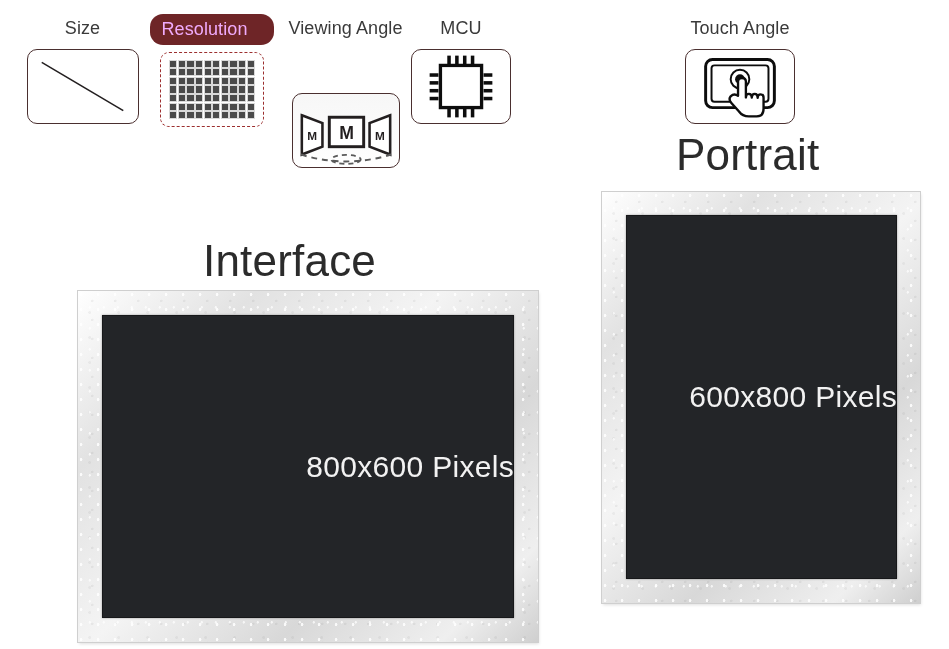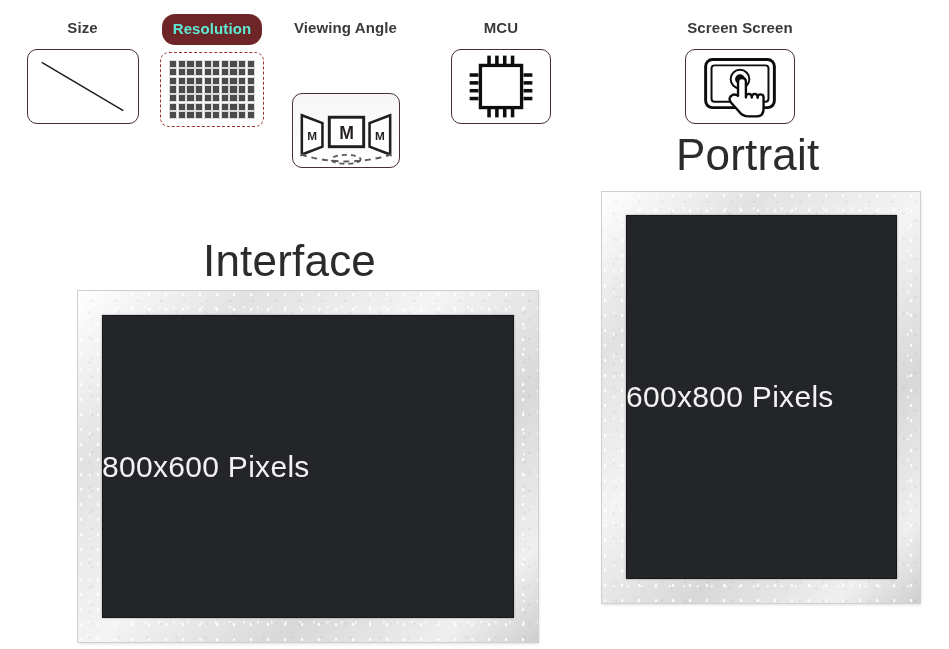--- a/index.html
+++ b/index.html
@@ -26,33 +26,33 @@
     height: 140px;
   }
   .cat-item {
     position: absolute;
     top: 14px;
     display: flex;
     flex-direction: column;
     align-items: center;
   }
   .cat-label {
-    font-size: 15px;
+    font-size: 18px;
     line-height: 24px;
-    font-weight: 700;
+    font-weight: 400;
     color: #3a3a3a;
     white-space: nowrap;
     letter-spacing: 0.1px;
     padding: 2px 6px;
     border-radius: 12px;
   }
   .cat-item.active .cat-label {
     background: #6e2527;
-    color: #5eead4;
-    padding: 3px 11px 4px 11px;
+    color: #f0abfc;
+    padding: 3px 26px 4px 11px;
     border-radius: 13px;
   }
   .cat-box {
     margin-top: 7px;
     box-sizing: border-box;
     border: 1.2px solid #4a2f2f;
     border-radius: 10px;
     background: #ffffff;
     position: relative;
     display: flex;
@@ -112,21 +112,21 @@
       radial-gradient(circle at 40% 86%, rgba(0,0,0,0.045) 0 1.2px, transparent 1.6px);
     background-size: 17px 15px, 23px 19px, 14px 21px, 29px 25px;
     pointer-events: none;
   }
   .lcd-screen {
     position: absolute;
     background: #232528;
     box-shadow: inset 0 0 0 1px #17181a, 0 0 2px rgba(0,0,0,0.35);
     display: flex;
     align-items: center;
-    justify-content: flex-start;
+    justify-content: flex-end;
   }
   .lcd-text {
     color: #f2f2f2;
     font-size: 30px;
     font-weight: 300;
     letter-spacing: 0.3px;
     white-space: nowrap;
     position: relative;
     z-index: 2;
   }
@@ -236,21 +236,21 @@
 
         <path d="M99 22 L78 30 L78 54 L99 62 Z" fill="#ffffff" stroke="#231f20" stroke-width="2.6"></path>
         <text x="88.5" y="47" font-family="Liberation Sans, sans-serif" font-size="12" font-weight="700" fill="#231f20" text-anchor="middle">M</text>
 
         <path d="M8 62 Q54 76 100 62" fill="none" stroke="#5a5a5a" stroke-width="2" stroke-dasharray="6 5"></path>
         <ellipse cx="54" cy="67" rx="15" ry="4.6" fill="none" stroke="#5a5a5a" stroke-width="1.8" stroke-dasharray="5 4"></ellipse>
       </svg>
     </div>
   </div>
 
-  <div class="cat-item" style="left:446px;width:110px;">
+  <div class="cat-item" style="left:406px;width:110px;">
     <div class="cat-label">MCU</div>
     <div class="cat-box" style="width:100px;height:75px;">
       <svg width="100" height="75" viewBox="0 0 100 75">
         <g fill="#0d0d0d">
           <rect x="36" y="6" width="3.6" height="9"></rect>
             <rect x="44" y="6" width="3.6" height="9"></rect>
           <rect x="52" y="6" width="3.6" height="9"></rect>
             <rect x="60" y="6" width="3.6" height="9"></rect>
           <rect x="36" y="60" width="3.6" height="9"></rect>
             <rect x="44" y="60" width="3.6" height="9"></rect>
@@ -265,21 +265,21 @@
           <rect x="73" y="40" width="9" height="3.6"></rect>
             <rect x="73" y="48" width="9" height="3.6"></rect>
         </g>
         <rect x="29" y="16" width="42" height="43" fill="#ffffff" stroke="#0d0d0d" stroke-width="3.4"></rect>
       </svg>
     </div>
   </div>
 
 
   <div class="cat-item" style="left:679px;width:122px;">
-    <div class="cat-label">Screen Screen</div>
+    <div class="cat-label">Touch Angle</div>
     <div class="cat-box" style="width:110px;height:75px;">
       <svg width="110" height="75" viewBox="0 0 110 75">
         <rect x="20" y="10" width="70" height="49" rx="7" fill="#ffffff" stroke="#0d0d0d" stroke-width="3"></rect>
         <rect x="26" y="16" width="58" height="37" rx="3" fill="#ffffff" stroke="#0d0d0d" stroke-width="2"></rect>
         <circle cx="55" cy="30" r="9.5" fill="none" stroke="#0d0d0d" stroke-width="2"></circle>
         <circle cx="55" cy="30" r="5" fill="#0d0d0d"></circle>
 
         <path d="M53 30 L53 47 Q49 44 45.5 47.5 Q43 50.5 46 54 L54 63 Q57.5 68 64 68 L72 68 Q79 68 79 60 L79 49
                  Q79 45.5 76 45.5 Q73 45.5 73 49 Q73 45 70 45 Q67 45 67 48.8 Q67 45 64 45 Q61 45 61 48.6
                  L61 32.5 Q61 28.8 57 28.8 Q53 28.8 53 32.5 Z" fill="#ffffff" stroke="#0d0d0d" stroke-width="2.4" stroke-linejoin="round"></path>

